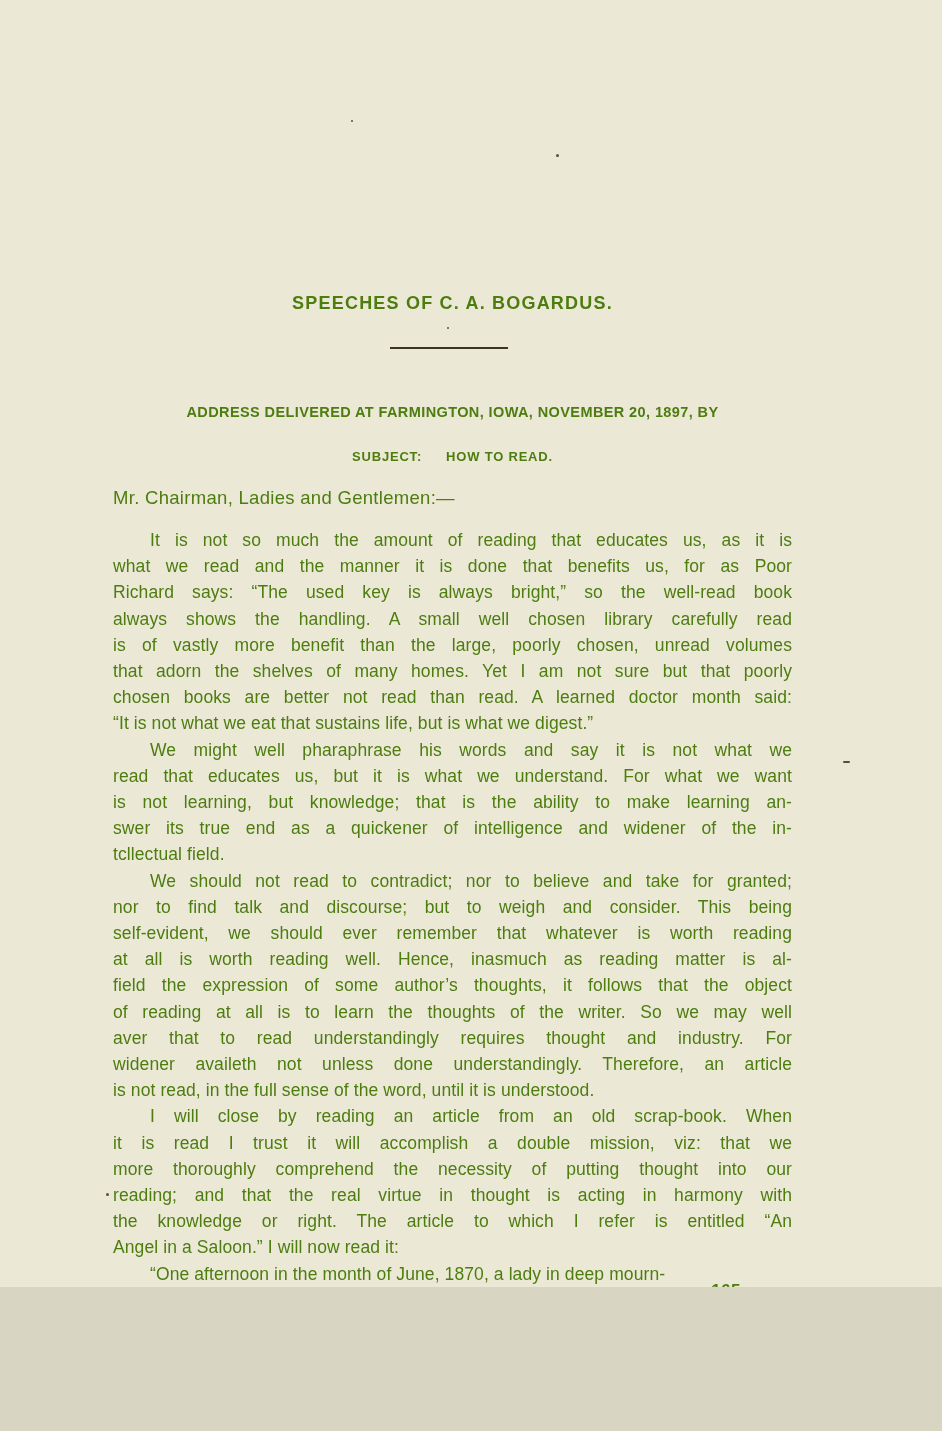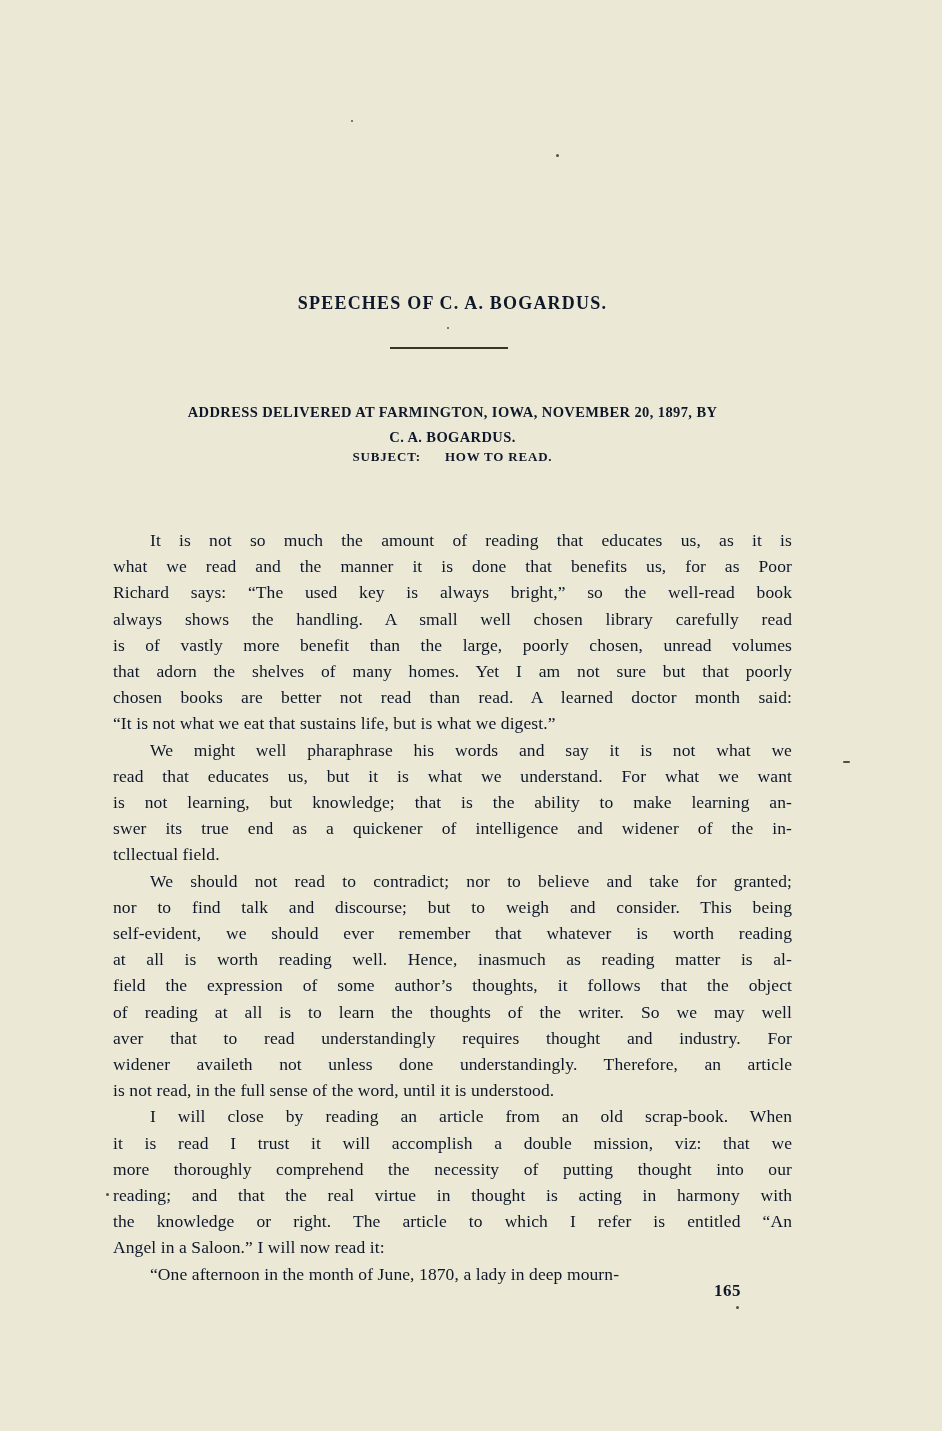--- a/index.html
+++ b/index.html
@@ -1,22 +1,22 @@
 <!DOCTYPE html>
 <html><head>
 <meta charset="utf-8">
 <style>
   html,body{margin:0;padding:0;}
   body{background:#d8d5c2;}
   .page{
     position:relative;
-    width:942px;height:1431px;
+    width:942px;height:1287px;
     background:#ebe9d6;
-    font-family:Liberation Serif, serif;
-    color:#0f172a;
+    font-family:Liberation Sans, sans-serif;
+    color:#4d7c0f;
     overflow:hidden;
     margin:0 auto;
   }
   .title{
     position:absolute;top:293px;left:113px;width:679px;
     text-align:center;font-size:18px;font-weight:bold;letter-spacing:1.2px;
   }
   .rule{
     position:absolute;top:347px;left:390px;width:118px;height:2px;
     background:#3c3523;
@@ -68,27 +68,27 @@
   <div class="speck s4"></div>
   <div class="speck s5"></div>
   <div class="speck s6"></div>
 
   <div class="title">SPEECHES OF C. A. BOGARDUS.</div>
 
   <div class="rule"></div>
 
   <div class="heading">
     <div>ADDRESS DELIVERED AT FARMINGTON, IOWA, NOVEMBER 20, 1897, BY</div>
-    <div>C. A. BOGARDUS.</div>
   </div>
 
   <div class="subject">
     <span>SUBJECT:</span><span class="gap"></span><span>HOW TO READ.</span>
   </div>
 
+  <div class="salutation">Mr. Chairman, Ladies and Gentlemen:—</div>
 
   <div class="body-text">
       <div class="paragraph">
         <div class="line first">It is not so much the amount of reading that educates us, as it is</div>
         <div class="line">what we read and the manner it is done that benefits us, for as Poor</div>
         <div class="line">Richard says: “The used key is always bright,” so the well-read book</div>
         <div class="line">always shows the handling. A small well chosen library carefully read</div>
         <div class="line">is of vastly more benefit than the large, poorly chosen, unread volumes</div>
         <div class="line">that adorn the shelves of many homes. Yet I am not sure but that poorly</div>
         <div class="line">chosen books are better not read than read. A learned doctor month said:</div>

